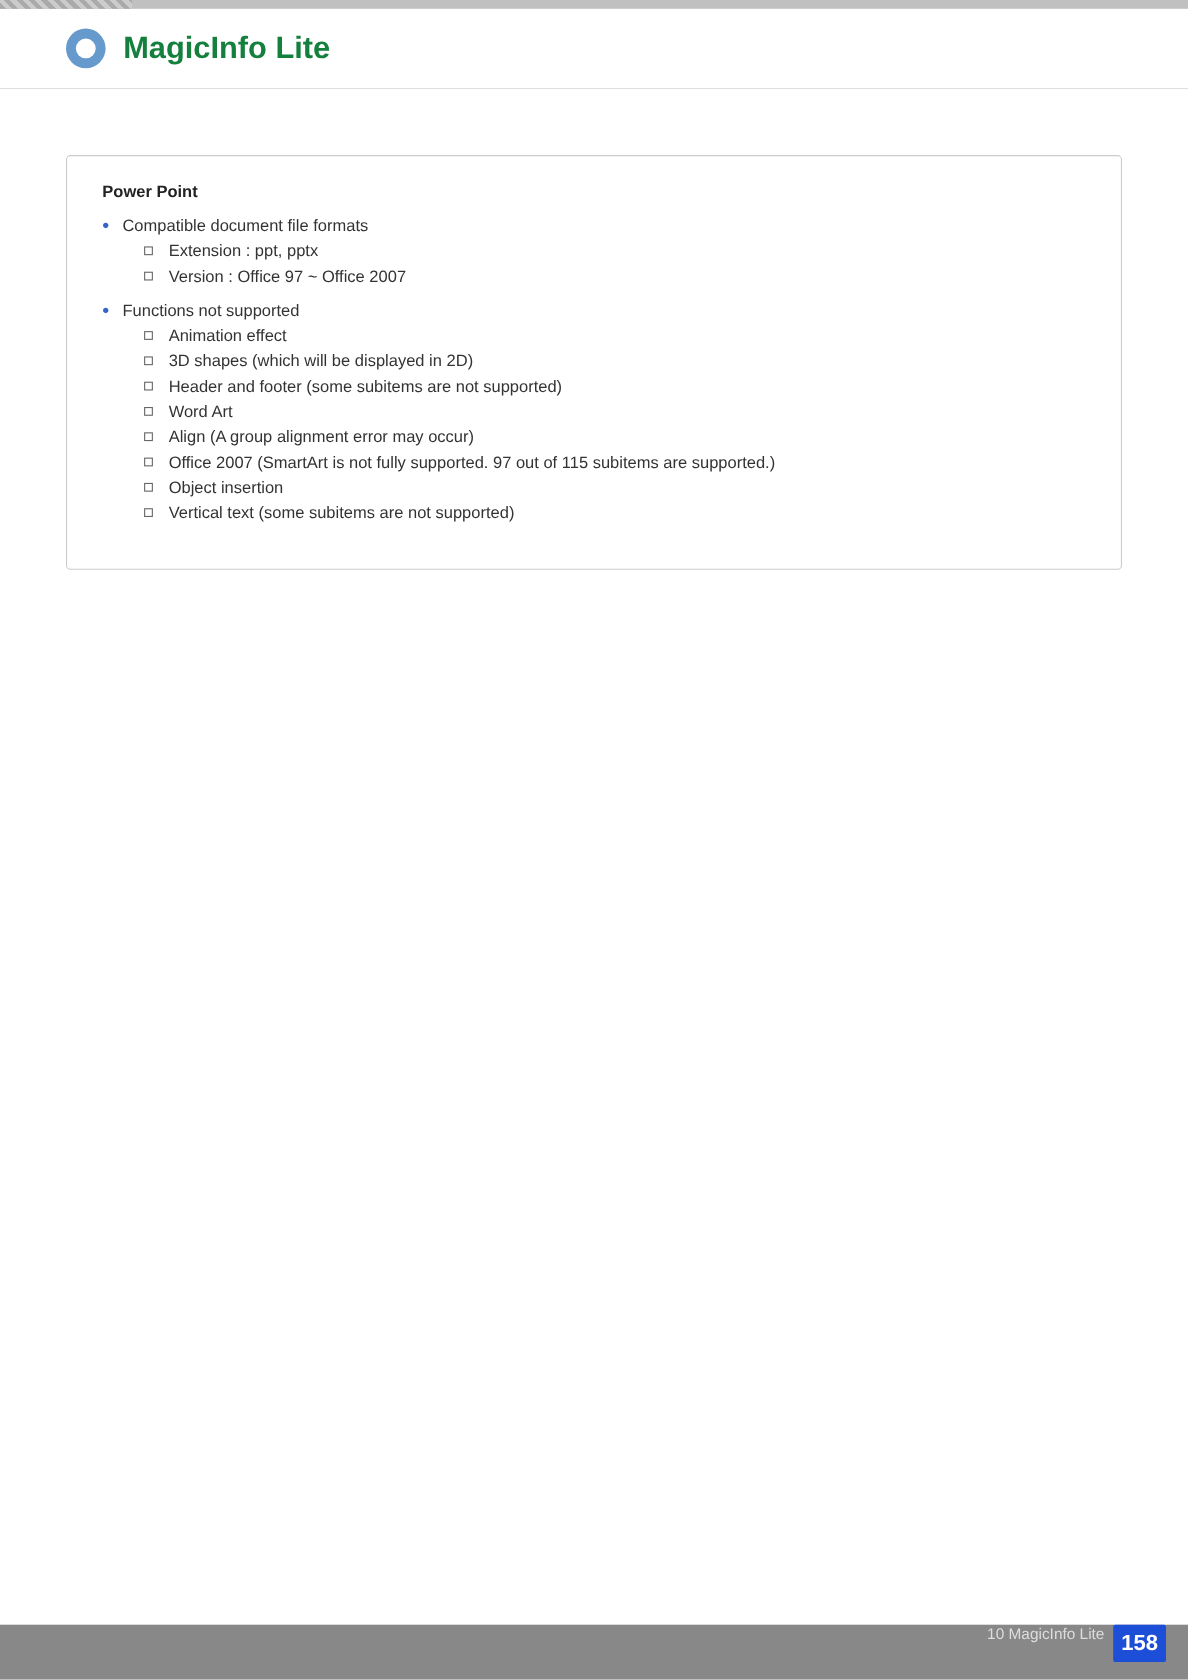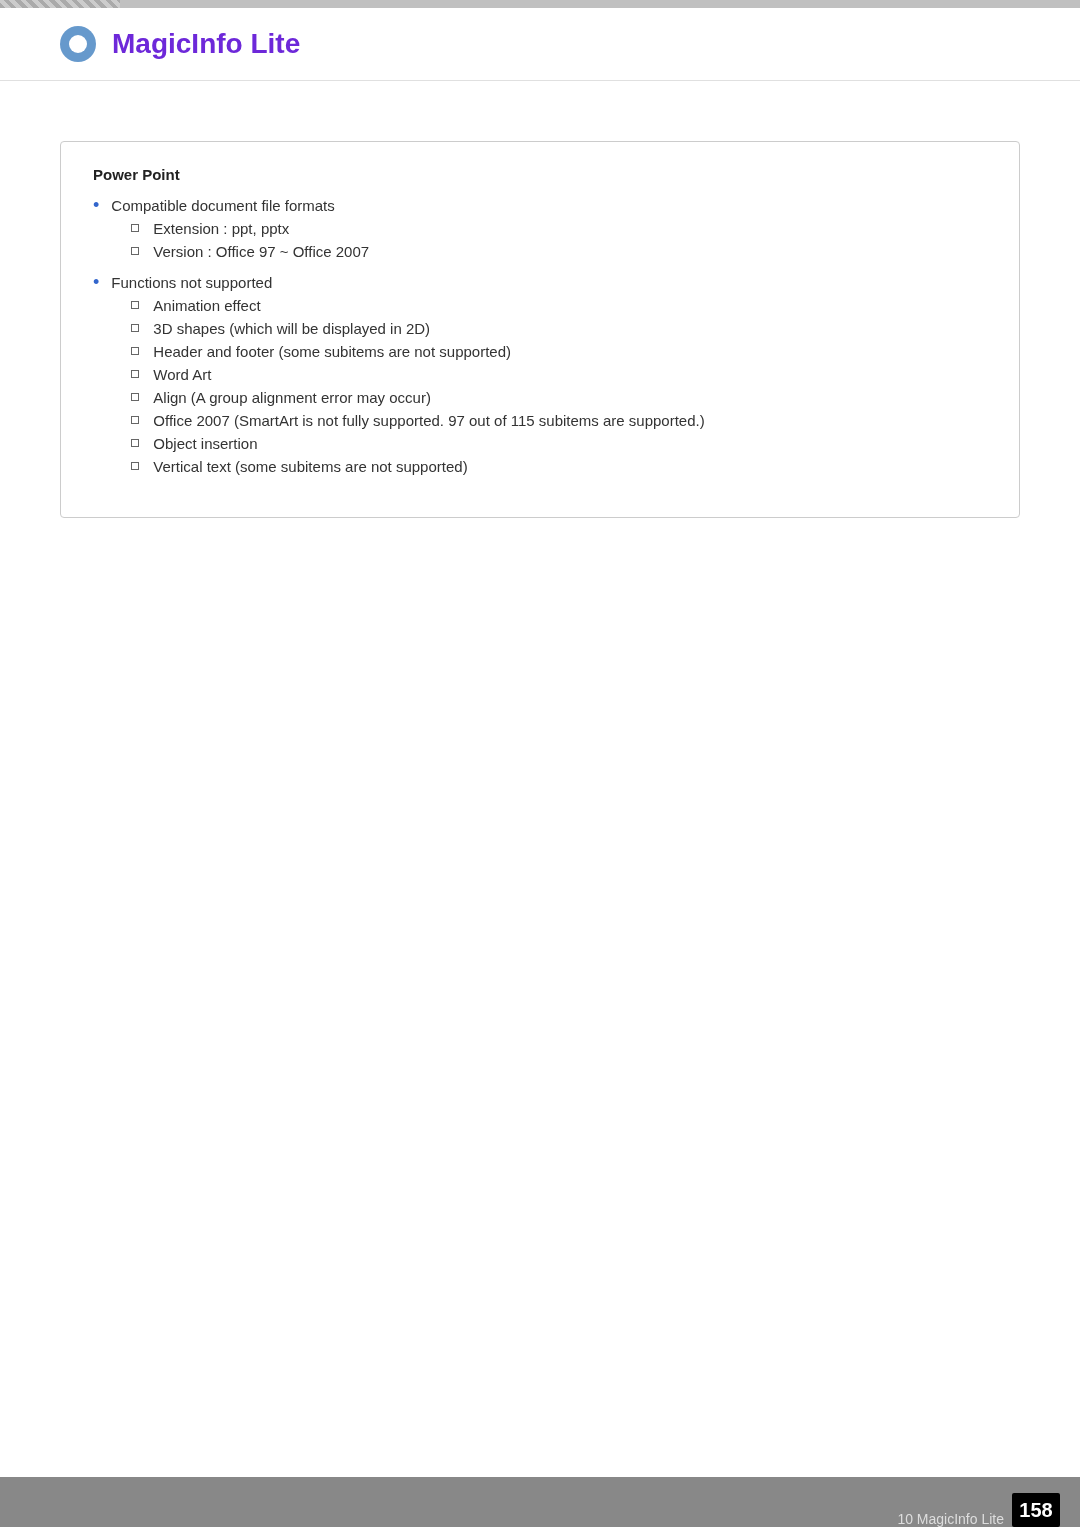--- a/index.html
+++ b/index.html
@@ -66,21 +66,21 @@
     .header-logo-inner {
       width: 18px;
       height: 18px;
       background: white;
       border-radius: 50%;
     }
 
     .header-title {
       font-size: 28px;
       font-weight: bold;
-      color: #6d28d9;
+      color: #15803d;
     }
 
     
     .main-content {
       padding: 60px 60px 80px 60px;
     }
 
     
     .info-box {
       border: 1px solid #cccccc;
@@ -144,33 +144,33 @@
 
     
     .footer {
       position: absolute;
       bottom: 0;
       left: 0;
       right: 0;
       height: 50px;
       background: #888888;
       display: flex;
-      align-items: flex-end;
+      align-items: flex-start;
       justify-content: flex-end;
       padding-right: 20px;
     }
 
     .footer-text {
       color: #dddddd;
       font-size: 14px;
       margin-right: 8px;
     }
 
     .footer-page {
-      background: #000000;
+      background: #1d4ed8;
       color: white;
       font-size: 20px;
       font-weight: bold;
       width: 48px;
       height: 34px;
       display: flex;
       align-items: center;
       justify-content: center;
       border-radius: 2px;
     }

